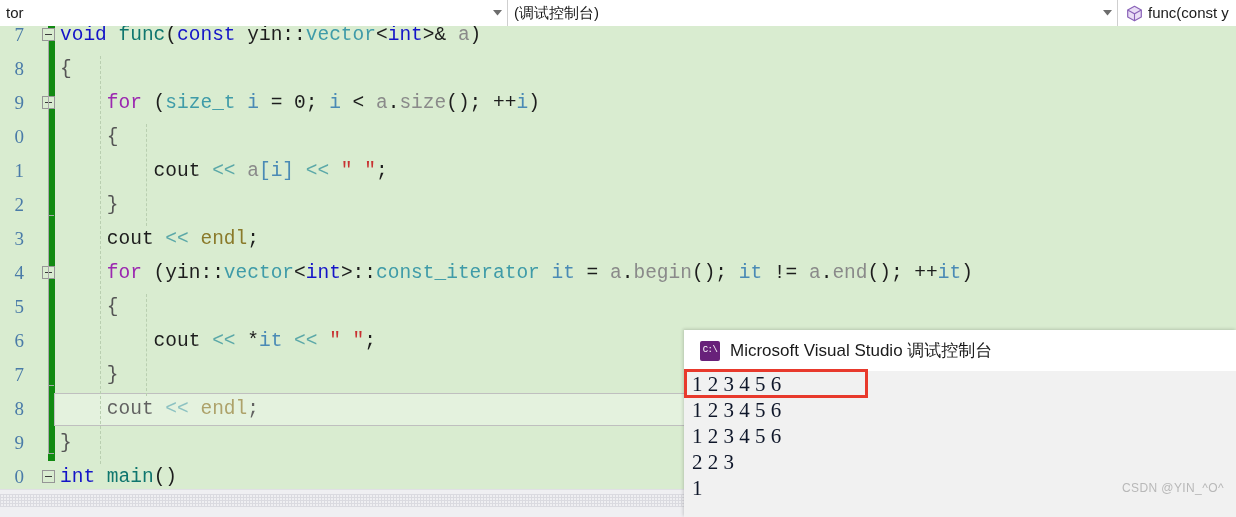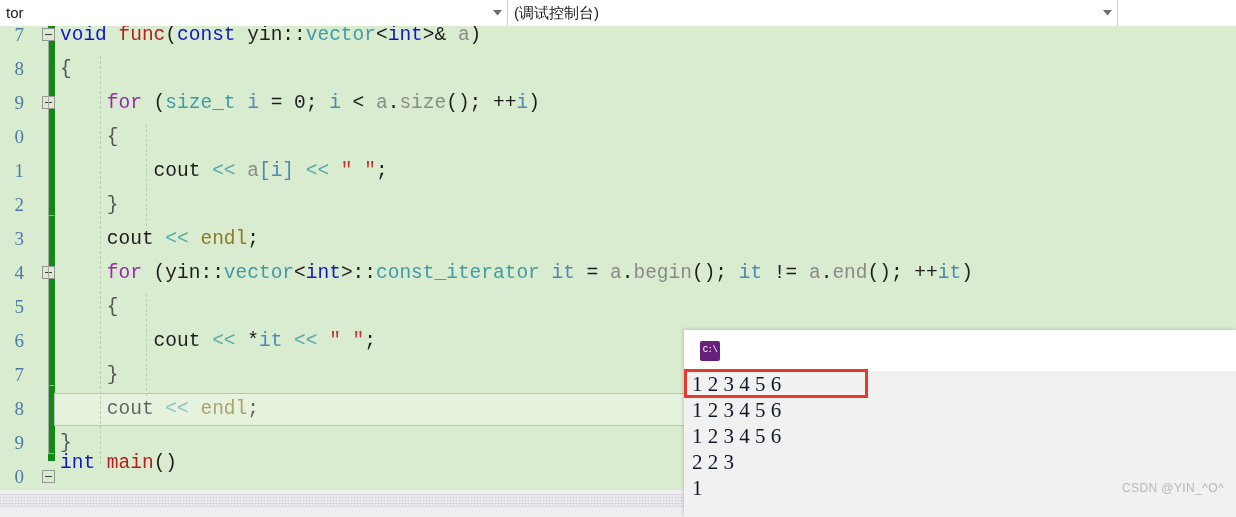--- a/index.html
+++ b/index.html
@@ -128,21 +128,21 @@
     height: 34px;
     line-height: 34px;
     white-space: pre;
     font-family: "Liberation Mono", monospace;
     font-size: 19.5px;
     color: #1d1d1d;
     letter-spacing: 0px;
   }
   
   .t-kw   { color: #1414c8; }            
-  .t-fn   { color: #b91c1c; font-family: Liberation Mono, monospace; }            
+  .t-fn   { color: #0f766e; font-family: Liberation Mono, monospace; }            
   .t-type { color: #3f9ba8; }            
   .t-for  { color: #9b27b0; }            
   .t-id   { color: #8a8a8a; }            
   .t-var  { color: #4a8ab5; }            
   .t-str  { color: #c83232; }            
   .t-op   { color: #5ba8a8; }            
   .t-endl { color: #8a7a2a; }            
   .t-blk  { color: #555555; }            
   .t-pl   { color: #1d1d1d; }
 
@@ -264,20 +264,29 @@
 
     <div class="nav-dd second">
       <span class="nav-dd-text">(调试控制台)</span>
       <span class="nav-caret">
         <svg width="9" height="6" viewBox="0 0 9 6">
             <path d="M0 0 L4.5 5.5 L9 0 Z" fill="#6d6d6d"></path>
           </svg>
       </span>
     </div>
 
+    <div class="nav-dd third">
+      <span class="cube-icon">
+        <svg width="17" height="17" viewBox="0 0 17 17">
+          <path d="M8.5 1.3 L15.3 5.1 L15.3 12.0 L8.5 15.8 L1.7 12.0 L1.7 5.1 Z" fill="#e9ddf5" stroke="#8a63b8" stroke-width="1.2" stroke-linejoin="round"></path>
+          <path d="M1.7 5.1 L8.5 8.8 L15.3 5.1 M8.5 8.8 L8.5 15.8" fill="none" stroke="#8a63b8" stroke-width="1.1"></path>
+        </svg>
+      </span>
+      <span class="nav-dd-text">func(const y</span>
+    </div>
   </div>
 
   <div class="editor">
 
     <div class="gutter-numbers">
         <div class="ln" style="top: -8px;">7</div>
         <div class="ln" style="top: 26px;">8</div>
         <div class="ln" style="top: 60px;">9</div>
         <div class="ln" style="top: 94px;">0</div>
         <div class="ln" style="top: 128px;">1</div>
@@ -309,38 +318,39 @@
         <div class="cline" style="top: 94px;"><span class="t-blk">    {</span></div>
         <div class="cline" style="top: 128px;"><span class="t-pl">        cout </span><span class="t-op">&lt;&lt;</span><span class="t-pl"> </span><span class="t-id">a</span><span class="t-var">[</span><span class="t-var">i</span><span class="t-var">]</span><span class="t-pl"> </span><span class="t-op">&lt;&lt;</span><span class="t-pl"> </span><span class="t-str">" "</span><span class="t-pl">;</span></div>
         <div class="cline" style="top: 162px;"><span class="t-blk">    }</span></div>
         <div class="cline" style="top: 196px;"><span class="t-pl">    cout </span><span class="t-op">&lt;&lt;</span><span class="t-pl"> </span><span class="t-endl">endl</span><span class="t-pl">;</span></div>
         <div class="cline" style="top: 230px;"><span class="t-pl">    </span><span class="t-for">for</span><span class="t-pl"> (yin::</span><span class="t-type">vector</span><span class="t-pl">&lt;</span><span class="t-kw">int</span><span class="t-pl">&gt;::</span><span class="t-type">const_iterator</span><span class="t-pl"> </span><span class="t-var">it</span><span class="t-pl"> = </span><span class="t-id">a</span><span class="t-pl">.</span><span class="t-id">begin</span><span class="t-pl">(); </span><span class="t-var">it</span><span class="t-pl"> != </span><span class="t-id">a</span><span class="t-pl">.</span><span class="t-id">end</span><span class="t-pl">(); ++</span><span class="t-var">it</span><span class="t-pl">)</span></div>
         <div class="cline" style="top: 264px;"><span class="t-blk">    {</span></div>
         <div class="cline" style="top: 298px;"><span class="t-pl">        cout </span><span class="t-op">&lt;&lt;</span><span class="t-pl"> *</span><span class="t-var">it</span><span class="t-pl"> </span><span class="t-op">&lt;&lt;</span><span class="t-pl"> </span><span class="t-str">" "</span><span class="t-pl">;</span></div>
         <div class="cline" style="top: 332px;"><span class="t-blk">    }</span></div>
         <div class="cline" style="top: 366px;"><span class="t-pl">    cout </span><span class="t-op">&lt;&lt;</span><span class="t-pl"> </span><span class="t-endl">endl</span><span class="t-pl">;</span></div>
         <div class="cline" style="top: 400px;"><span class="t-blk">}</span></div>
-        <div class="cline" style="top: 420px;"><span class="t-kw">int</span><span class="t-pl"> </span><span class="t-fn">main</span><span class="t-pl">()</span></div>
+        <div class="cline" style="top: 434px;"><span class="t-kw">int</span><span class="t-pl"> </span><span class="t-fn">main</span><span class="t-pl">()</span></div>
       </div>
 
   <div class="current-line-box" style="top: 367px;"></div>
       <div class="indent-guide" style="left: 100px; top: 30px; height: 408px;"></div>
       <div class="indent-guide" style="left: 146px; top: 98px; height: 102px;"></div>
       <div class="indent-guide" style="left: 146px; top: 268px; height: 102px;"></div>
     </div>
 
   <div class="hscroll">
     <div class="hscroll-track"></div>
   </div>
 
   <div class="console">
     <div class="console-title">
       <span class="console-icon">
         <span>C:\</span>
       </span>
+      <span class="console-title-text">Microsoft Visual Studio 调试控制台</span>
     </div>
     <div class="console-body">
         <div class="out-line">1 2 3 4 5 6</div>
         <div class="out-line">1 2 3 4 5 6</div>
         <div class="out-line">1 2 3 4 5 6</div>
         <div class="out-line">2 2 3</div>
         <div class="out-line">1</div>
       </div>
   </div>
 

